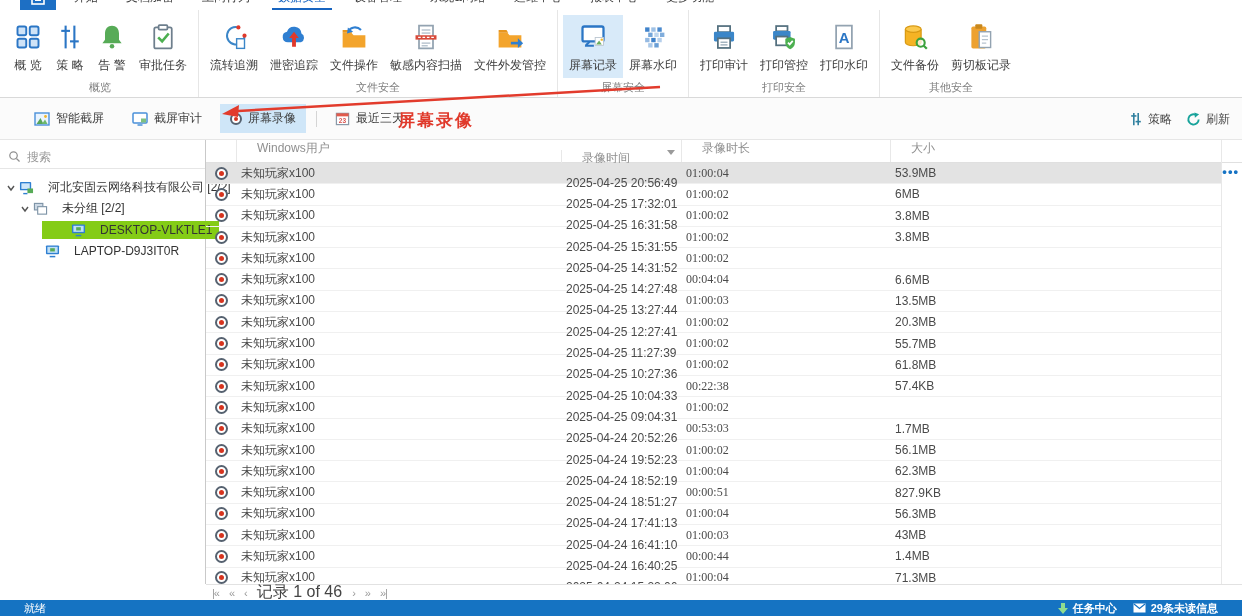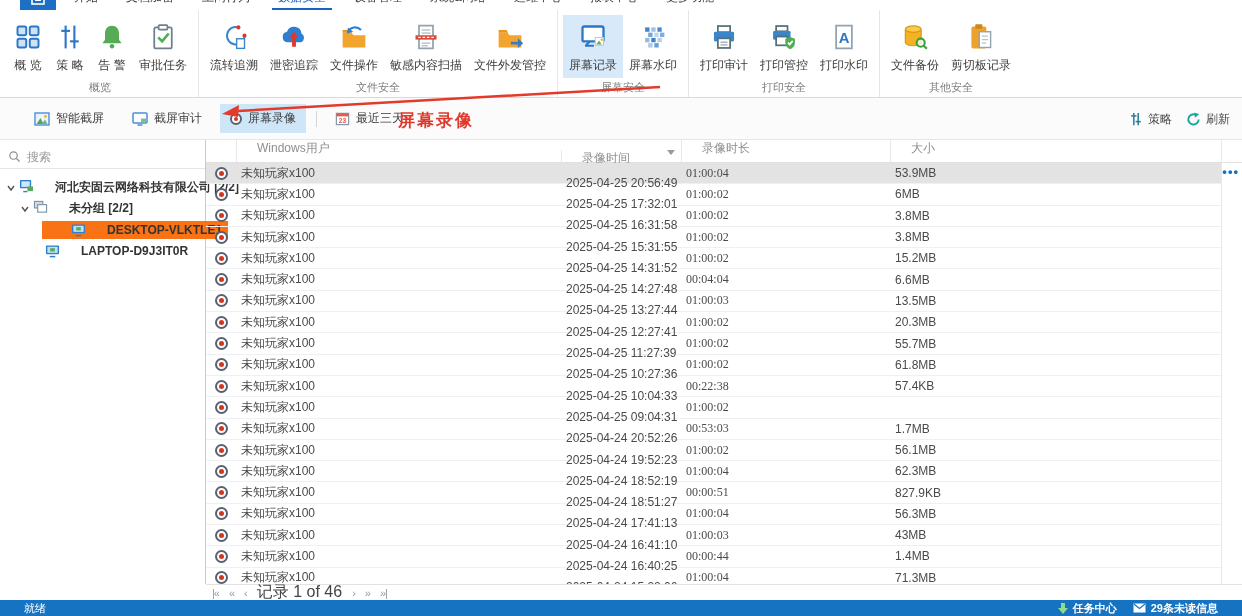--- a/index.html
+++ b/index.html
@@ -34,22 +34,22 @@
   .arrow-overlay { position:absolute; left:0; top:80px; width:1242px; height:50px; pointer-events:none; z-index:40; overflow:visible; }
 
   
   .main { position:absolute; top:140px; left:0; width:1242px; height:444px; display:flex; background:#fff; }
   .sidebar { width:206px; height:100%; border-right:1px solid #c9c9c9; background:#fff; }
   .search-row { height:24px; margin-top:5px; display:flex; align-items:center; gap:6px; padding:0 8px; border-bottom:1px solid #e6e6e6; }
   .search-row input { border:0; outline:0; flex:1; font-size:12px; color:#a21caf; background:transparent; font-family:inherit; }
   .search-row input::placeholder { color:#9a9a9a; }
   .tree { padding-top:8px; font-size:12px; color:#333; }
   .tree-item { height:21px; display:flex; align-items:center; white-space:nowrap; }
-  .ti-box { display:flex; gap:21px; padding:2px 6px 2px 3px;font-weight:bold; }
-  .tree-item.selected .ti-box { background:#f97316;padding-left:29px; }
+  .ti-box { display:flex; align-items:center; gap:14px; padding:2px 6px 2px 3px; }
+  .tree-item.selected .ti-box { background:#84cc16;padding-left:29px; }
   .chev { width:10px; height:10px; flex:none; }
 
   
   .table { flex:1; position:relative; display:flex; flex-direction:column; overflow:hidden; }
   .thead { height:23px; flex:none; display:flex; align-items:center; border-bottom:1px solid #e0e0e0; font-size:12px; color:#8f8f8f; }
   .th { height:100%; display:flex; align-items:flex-start; padding-left:20px; border-left:1px solid #e8e8e8; }
   .c-ic { width:30px; flex:none; border-left:none; }
   .c-user { width:325px; flex:none; }
   .c-time { width:120px; flex:none; justify-content:space-between; padding-right:6px;margin-top:19px; }
   .c-dur { width:209px; flex:none;font-family:Liberation Serif, serif; }
@@ -488,21 +488,20 @@
     <div class="c c-size">3.8MB</div>
   </div>
 
   <div class="trow">
     <div class="c c-ic">
             <span class="rec"></span>
           </div>
     <div class="c c-user">未知玩家x100</div>
     <div class="c c-time">2025-04-25 14:31:52</div>
     <div class="c c-dur">01:00:02</div>
-    <div class="c c-size">15.2MB</div>
   </div>
 
   <div class="trow">
     <div class="c c-ic">
             <span class="rec"></span>
           </div>
     <div class="c c-user">未知玩家x100</div>
     <div class="c c-time">2025-04-25 14:27:48</div>
     <div class="c c-dur">00:04:04</div>
     <div class="c c-size">6.6MB</div>

